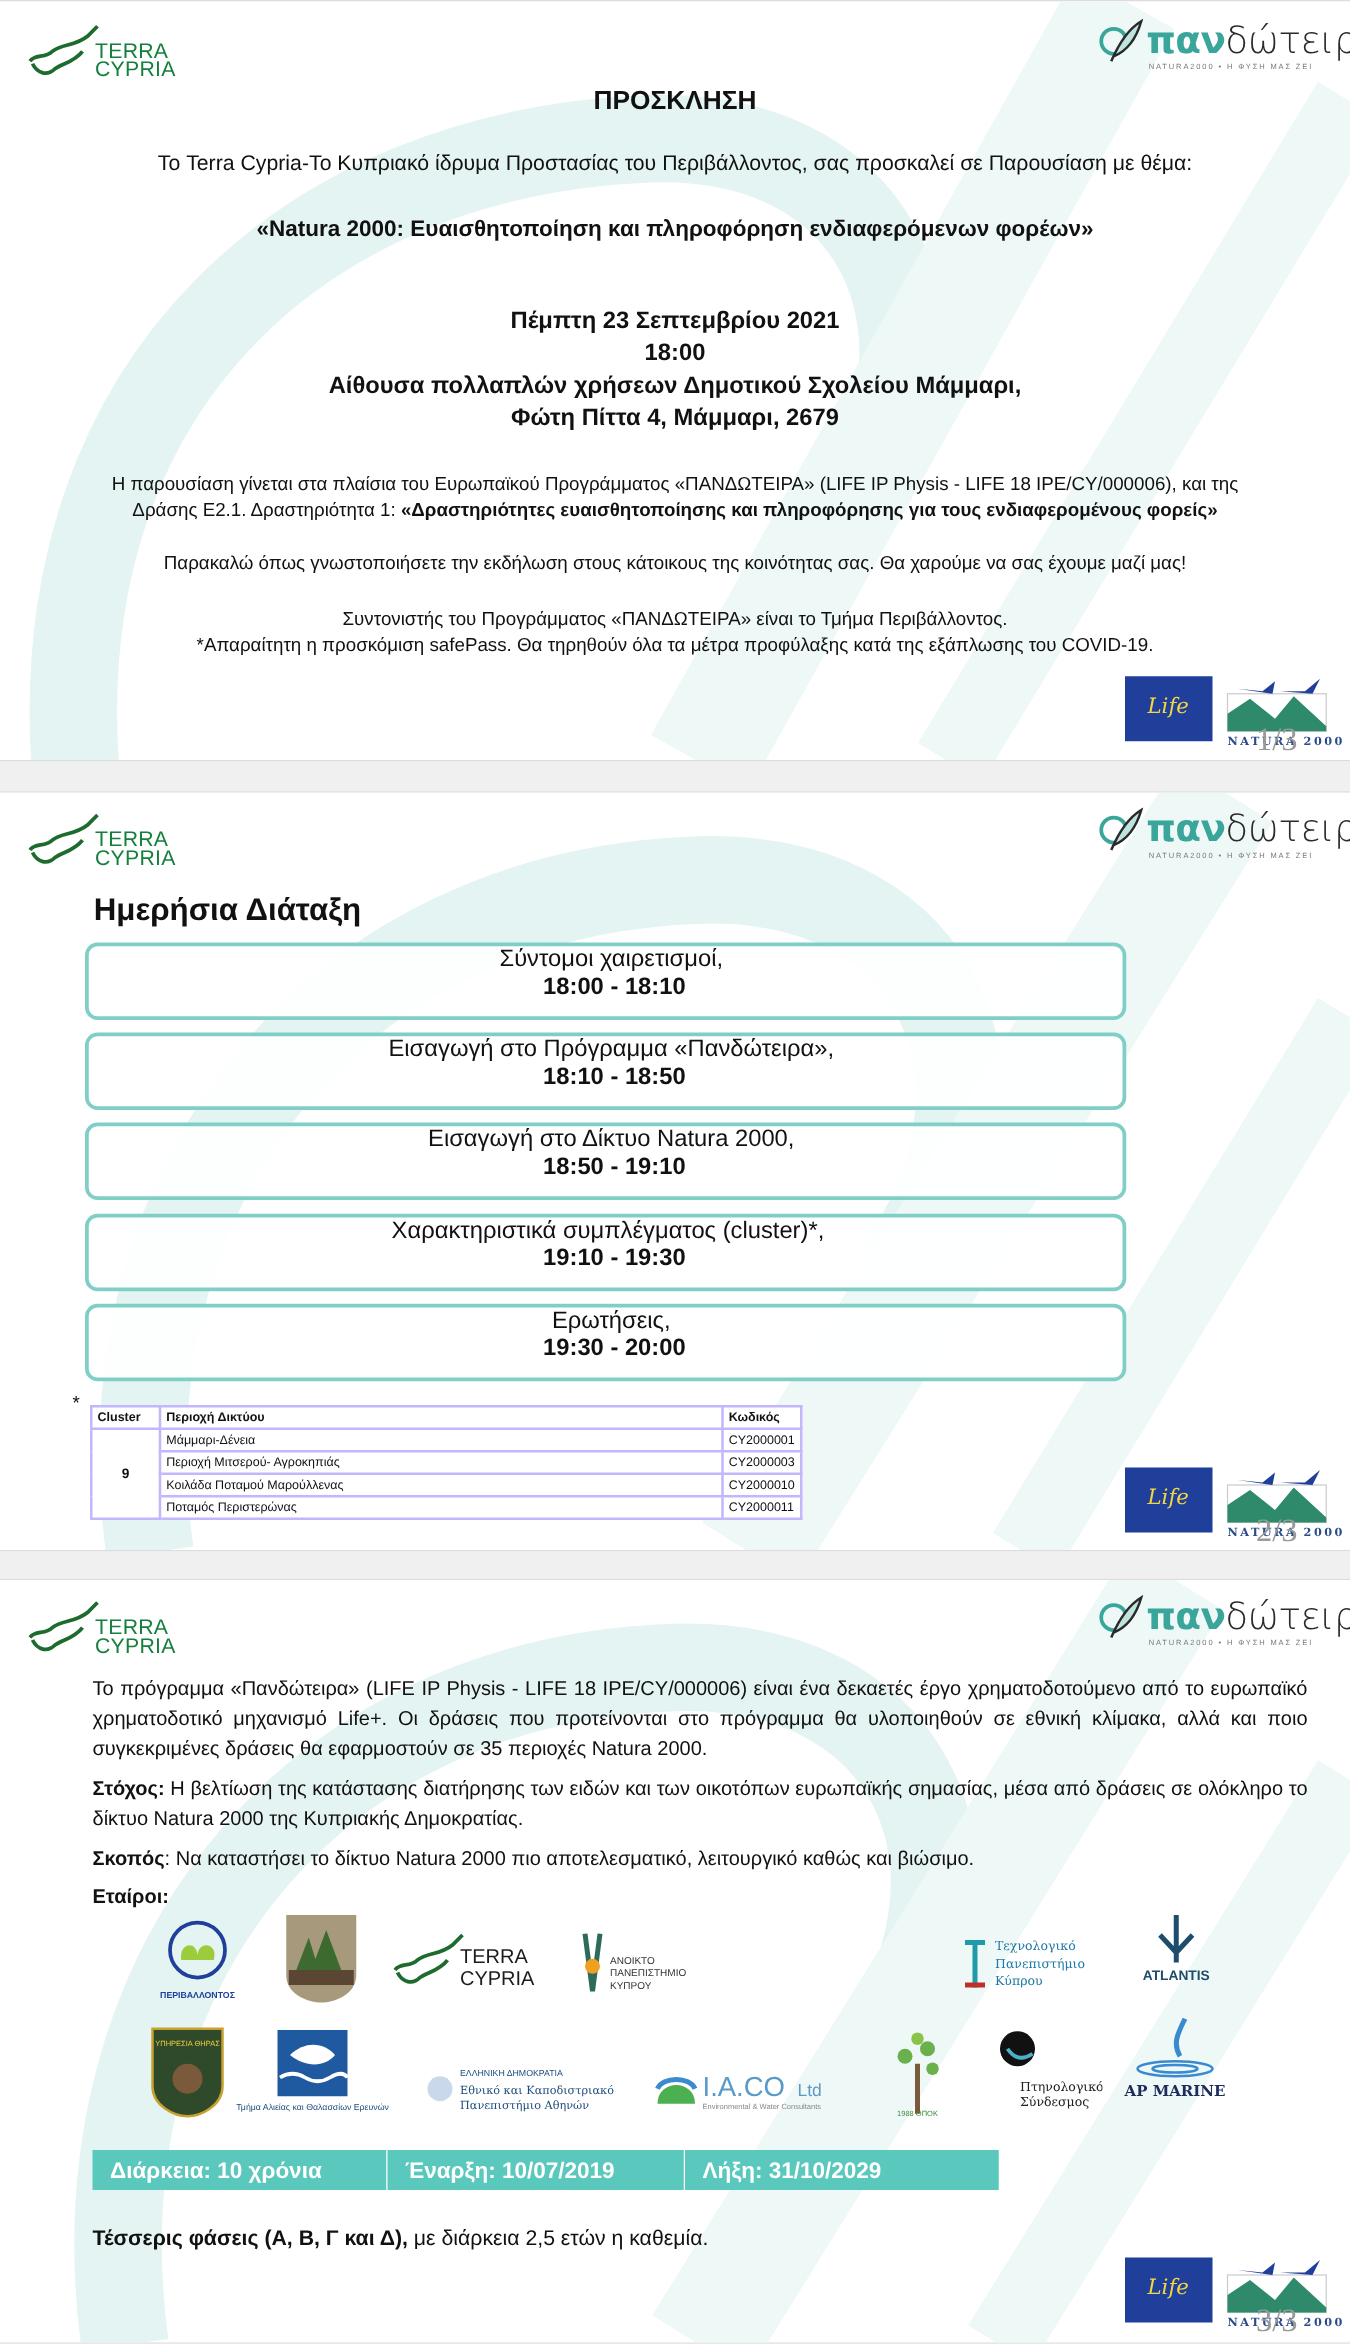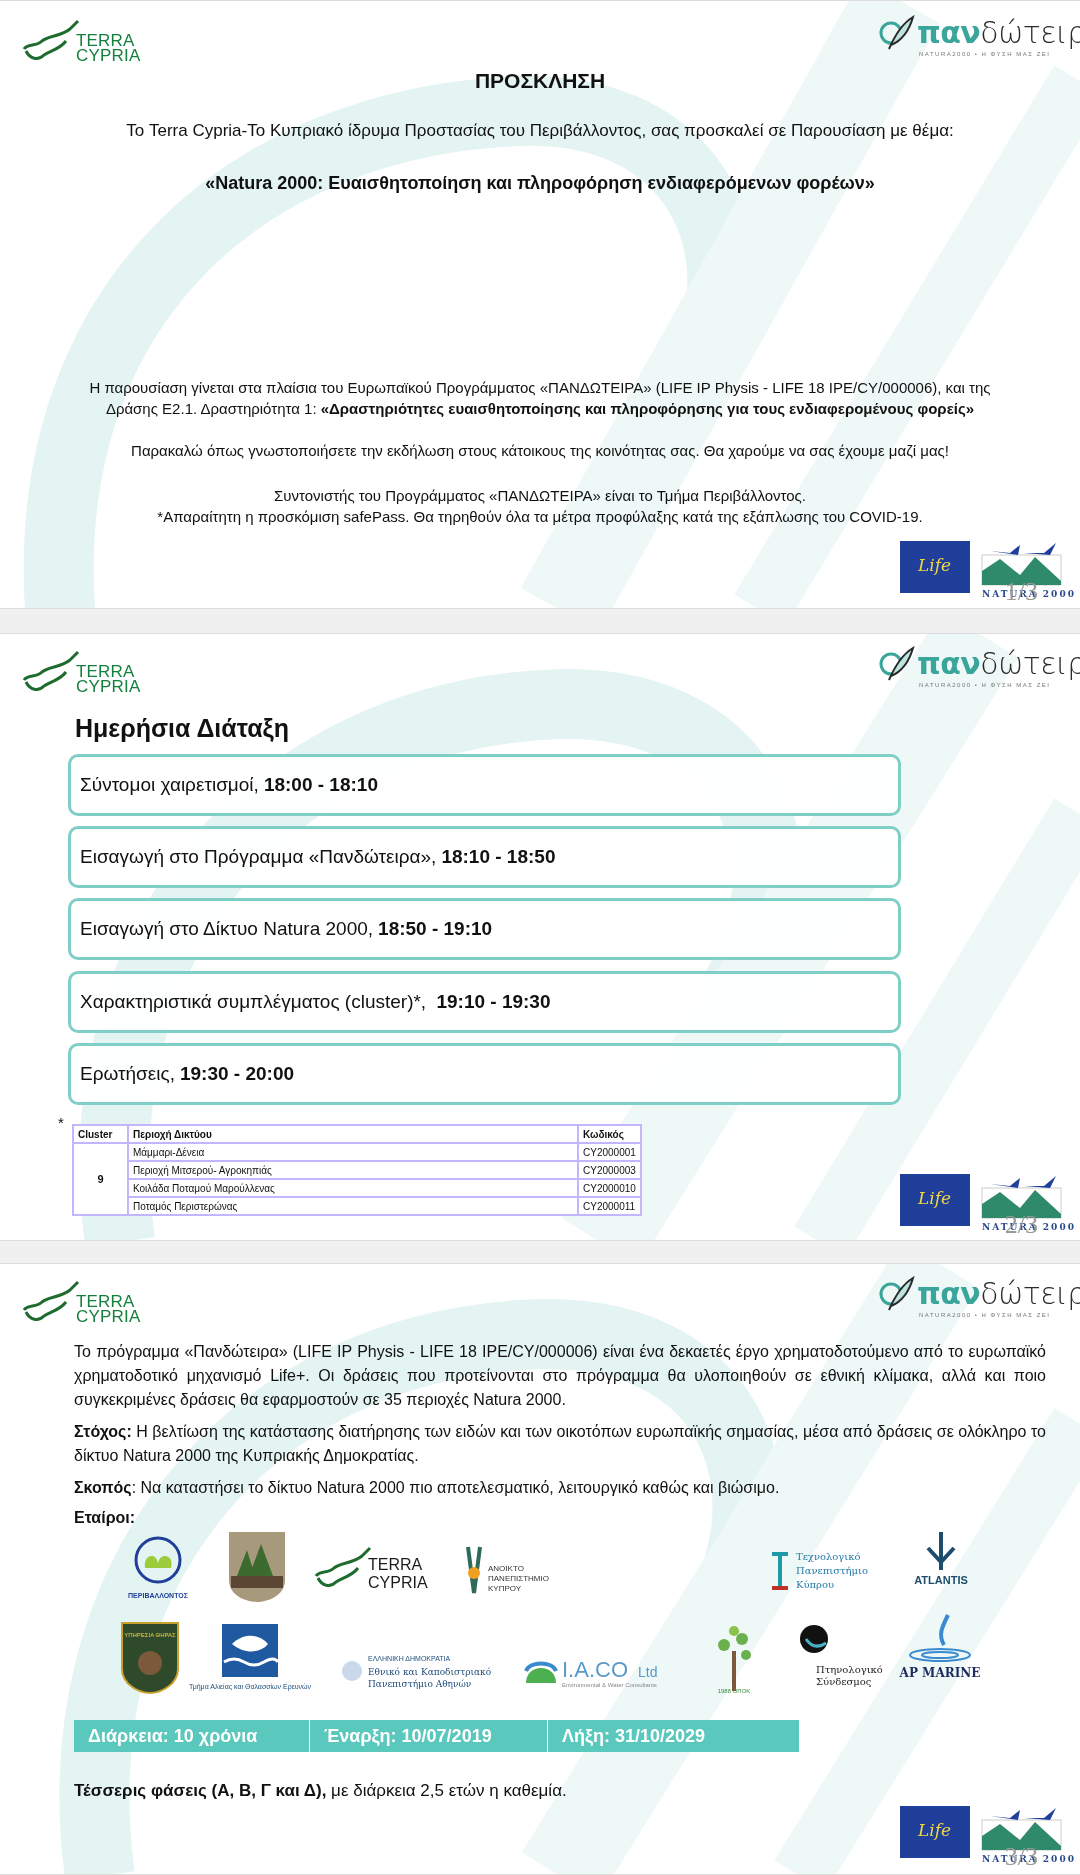--- a/index.html
+++ b/index.html
@@ -38,21 +38,21 @@
   .theme { top: 172px; font-size: 18px; font-weight: bold; }
   .date { top: 243px; font-size: 19px; font-weight: bold; line-height: 26px; }
   .body1 { top: 376px; font-size: 15px; line-height: 21px; }
   .body2 { top: 441px; font-size: 15px; }
   .body3 { top: 484px; font-size: 15px; line-height: 21px; }
   .u { }
 
   .agenda-title { position: absolute; left: 75px; top: 80px; font-size: 25px; font-weight: bold; }
   .agenda-item { position: absolute; left: 68px; width: 833px; height: 62px; border: 3px solid #7fcfc7;
         border-radius: 10px; background: rgba(255,255,255,0.9); font-size: 19px; padding: 0 0 0 9px;
-        display: flex; align-items: center; }
+        display: flex; align-items: center; flex-direction: column; }
   .agenda-item b { margin-left: 5px; }
 
   .cluster-star { position: absolute; left: 58px; top: 480px; font-size: 15px; }
   table.cluster { position: absolute; left: 72px; top: 490px; border-collapse: collapse; font-size: 10px; width: 570px; background: #fff; }
   table.cluster th, table.cluster td { border: 2px solid #c4b5fd; padding: 1px 4px; text-align: left; height: 18px; }
   table.cluster th { font-weight: bold; }
   table.cluster td.cnum { text-align: center; font-weight: bold; font-size: 11px; width: 55px; }
   table.cluster td.code { width: 63px; }
 
   .p3 .para { position: absolute; left: 74px; width: 972px; font-size: 16px; line-height: 24px; text-align: justify; }
@@ -85,20 +85,26 @@
       <circle cx="14" cy="18" r="10" stroke="#3aa59a" stroke-width="3" fill="none"></circle>
       <path d="M12 34 C 18 20, 26 8, 36 2 C 32 16, 24 26, 14 30" stroke="#2a2a2a" stroke-width="2" fill="#bfe3de"></path>
     </svg>
     <div class="pd-word"><b>παν</b><span>δώτειρα</span></div>
     <div class="pd-sub">NATURA2000  •  Η ΦΥΣΗ ΜΑΣ ΖΕΙ</div>
   </div>
 
   <div class="center title">ΠΡΟΣΚΛΗΣΗ</div>
   <div class="center intro">Το Terra Cypria-Το Κυπριακό ίδρυμα Προστασίας του Περιβάλλοντος, σας προσκαλεί  σε Παρουσίαση  με θέμα:</div>
   <div class="center theme">«Natura 2000: Ευαισθητοποίηση και πληροφόρηση ενδιαφερόμενων φορέων»</div>
+  <div class="center date">
+    <div>Πέμπτη 23 Σεπτεμβρίου 2021</div>
+    <div>18:00</div>
+    <div>Αίθουσα πολλαπλών χρήσεων Δημοτικού Σχολείου Μάμμαρι,</div>
+    <div>Φώτη Πίττα 4, Μάμμαρι, 2679</div>
+  </div>
   <div class="center body1">
     <div>Η παρουσίαση γίνεται στα πλαίσια του Ευρωπαϊκού Προγράμματος «ΠΑΝΔΩΤΕΙΡΑ» (LIFE IP Physis - LIFE 18 IPE/CY/000006), και της</div>
     <div><span>Δράσης Ε2.1. Δραστηριότητα 1: </span><b>«Δραστηριότητες ευαισθητοποίησης και πληροφόρησης για τους ενδιαφερομένους φορείς»</b></div>
   </div>
   <div class="center body2">Παρακαλώ όπως γνωστοποιήσετε την εκδήλωση στους κάτοικους της κοινότητας σας. Θα χαρούμε να σας έχουμε μαζί μας!</div>
   <div class="center body3">
     <div>Συντονιστής του Προγράμματος «ΠΑΝΔΩΤΕΙΡΑ» είναι το Τμήμα Περιβάλλοντος.</div>
     <div><span>*</span><span class="u">Απαραίτητη η προσκόμιση safePass. Θα τηρηθούν όλα τα μέτρα προφύλαξης κατά της εξάπλωσης του COVID-19</span><span>.</span></div>
   </div>
 

